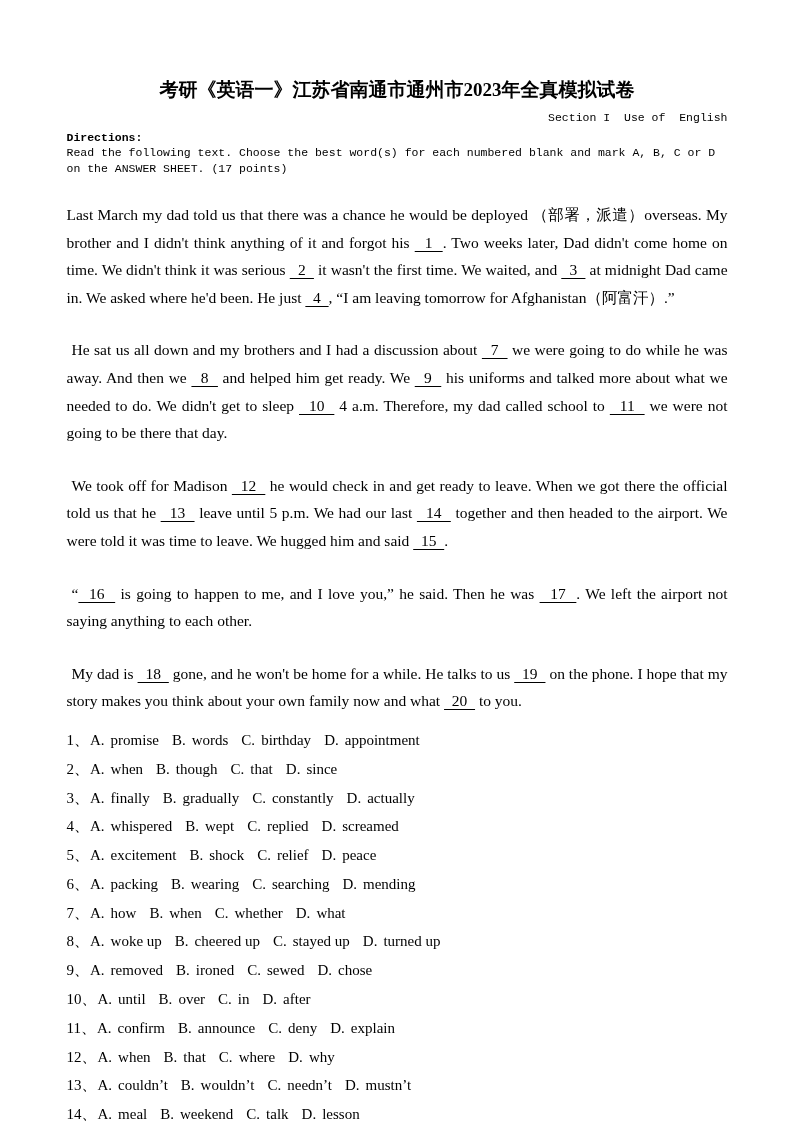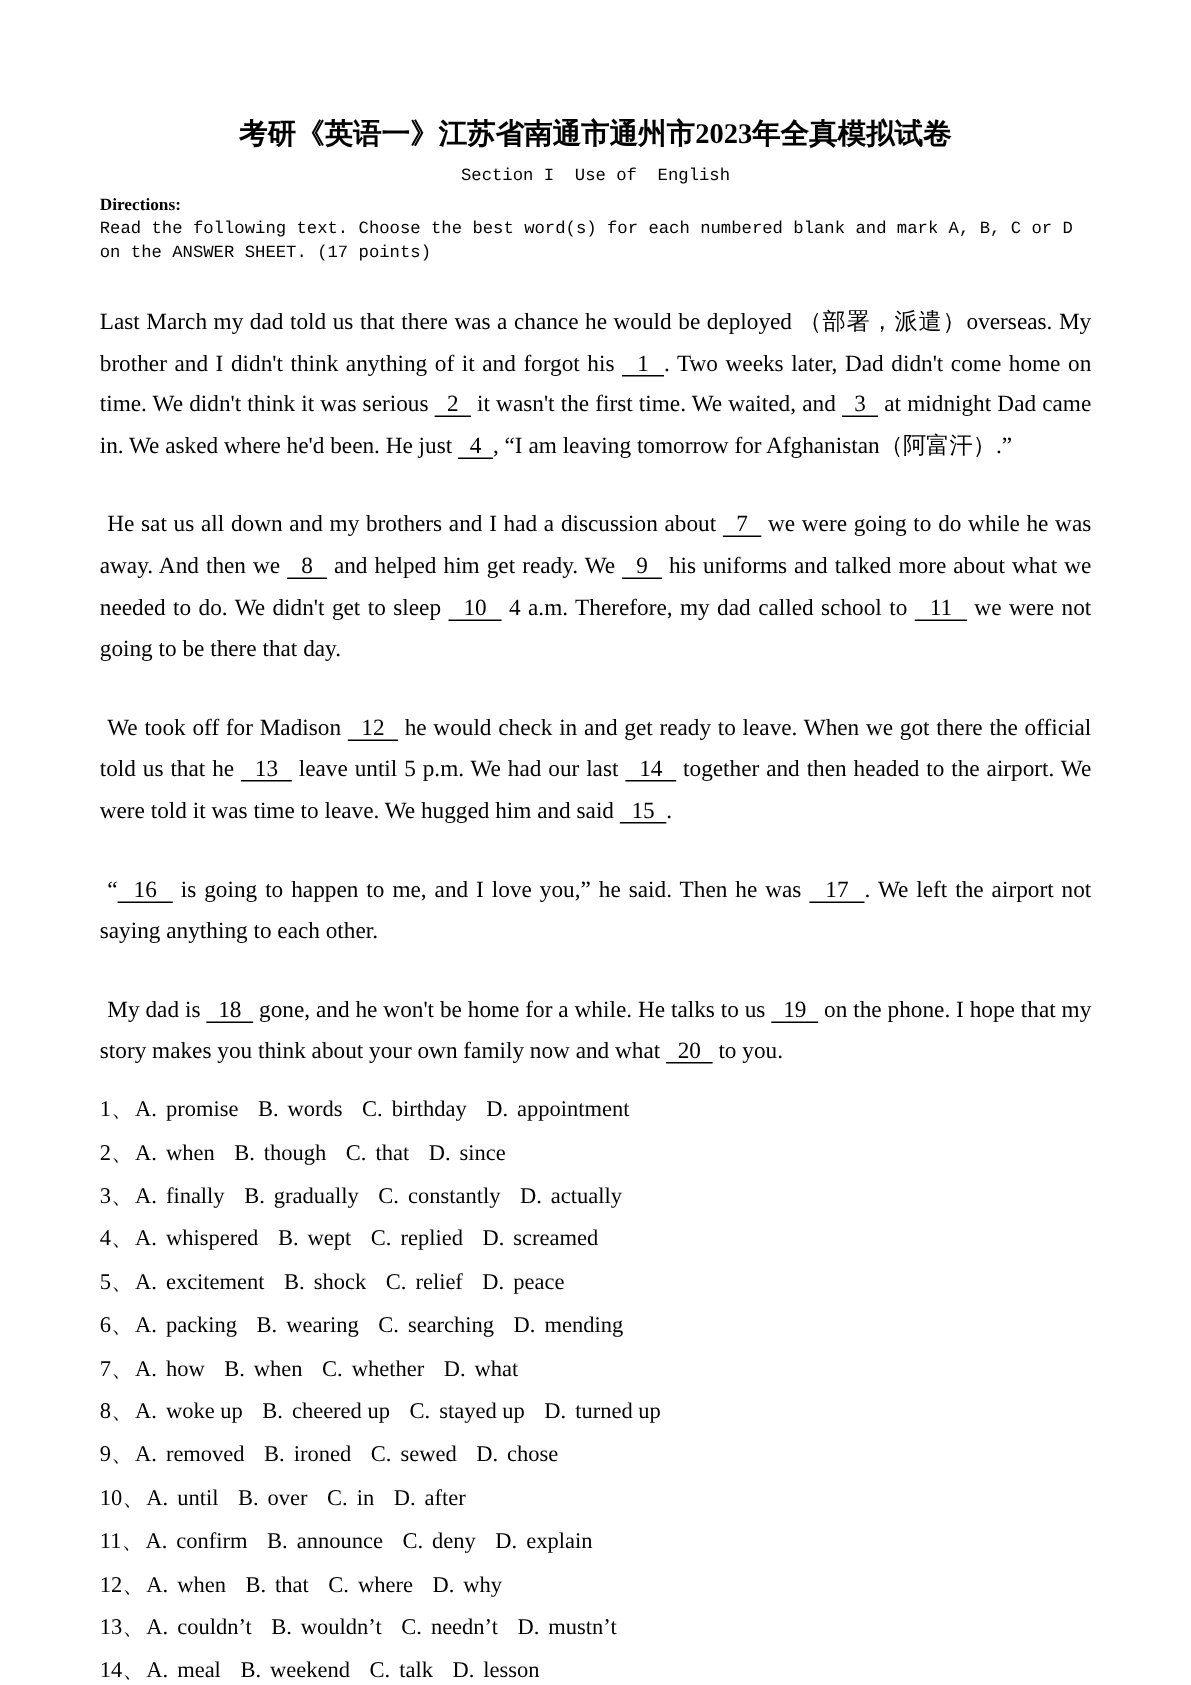--- a/index.html
+++ b/index.html
@@ -16,29 +16,29 @@
     overflow: hidden;
   }
   .doc-title {
     text-align: center;
     font-size: 19px;
     font-weight: bold;
     line-height: 24px;
     font-family: "Liberation Serif", serif;
   }
   .section-heading {
-    text-align: center;
+    text-align: right;
     font-family: "Liberation Mono", monospace;
     font-size: 11.5px;
     line-height: 15px;
     margin-top: 8px;
     white-space: pre;
   }
   .directions-label {
-    font-family: Liberation Serif, serif;
+    font-family: Liberation Mono, monospace;
     font-weight: bold;
     font-size: 11.5px;
     line-height: 15px;
     margin-top: 5px;
   }
   .directions-text {
     font-family: "Liberation Mono", monospace;
     font-size: 11.5px;
     line-height: 15.5px;
   }

